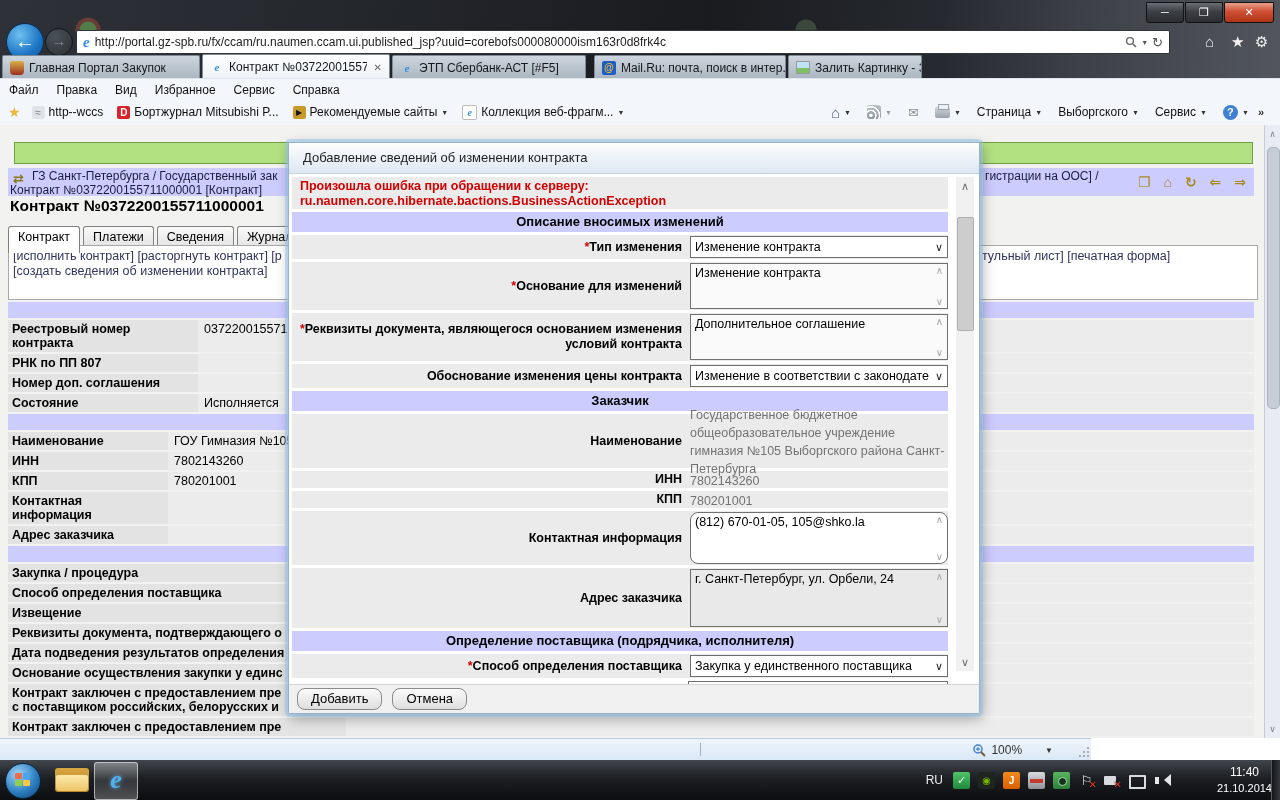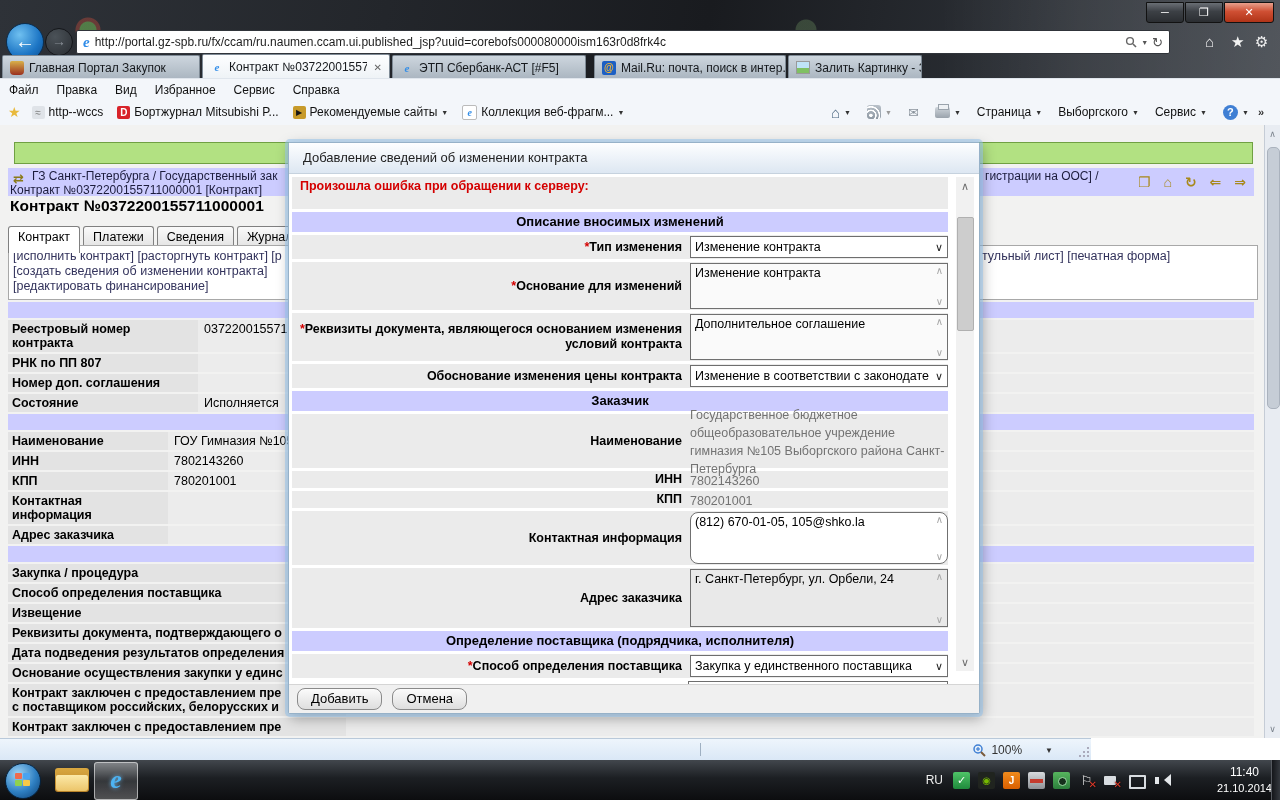--- a/index.html
+++ b/index.html
@@ -317,21 +317,20 @@
     <div class="ptabs">
       <span class="ptab active">Контракт</span>
       <span class="ptab">Платежи</span>
       <span class="ptab">Сведения</span>
       <span class="ptab">Журнал</span>
     </div>
 
     <div class="linkbox">
       <div>[исполнить контракт] [расторгнуть контракт] [р</div>
       <div>[создать сведения об изменении контракта]</div>
-      <div>[редактировать финансирование]</div>
       <div class="lb-r">тульный лист] [печатная форма]</div>
     </div>
 
     <div class="ptable">
       <div class="pbar"></div>
       <div class="prow w1">
           <span class="plabel">Реестровый номер контракта</span>
           <span class="pval">037220015571</span>
         </div>
       <div class="prow w1">
@@ -409,20 +408,21 @@
       <span class="thumb"></span>
       <span class="sa" style="bottom:4px;">∨</span>
     </div>
   </div>
 
   <div class="abs modal">
     <div class="mtitle">Добавление сведений об изменении контракта</div>
     <div class="mbody">
       <div class="merror">
         <div>Произошла ошибка при обращении к серверу:</div>
+        <div>ru.naumen.core.hibernate.bactions.BusinessActionException</div>
       </div>
 
       <div class="msec">Описание вносимых изменений</div>
 
       <div class="mrow" style="height:24px;">
         <span class="mlabel"><span class="req">*</span><span>Тип изменения</span></span>
         <span class="mctrl">
           <span class="msel">
             <span class="sv">Изменение контракта</span>
             <span class="sc">∨</span>

